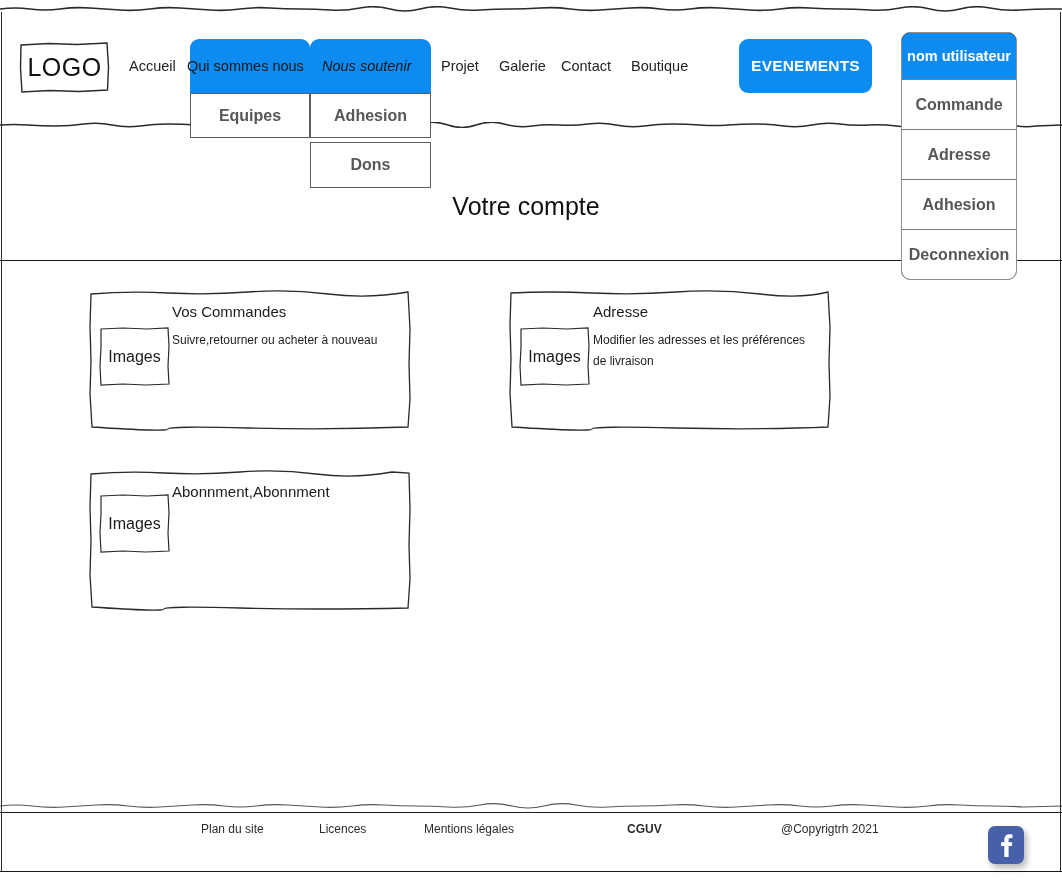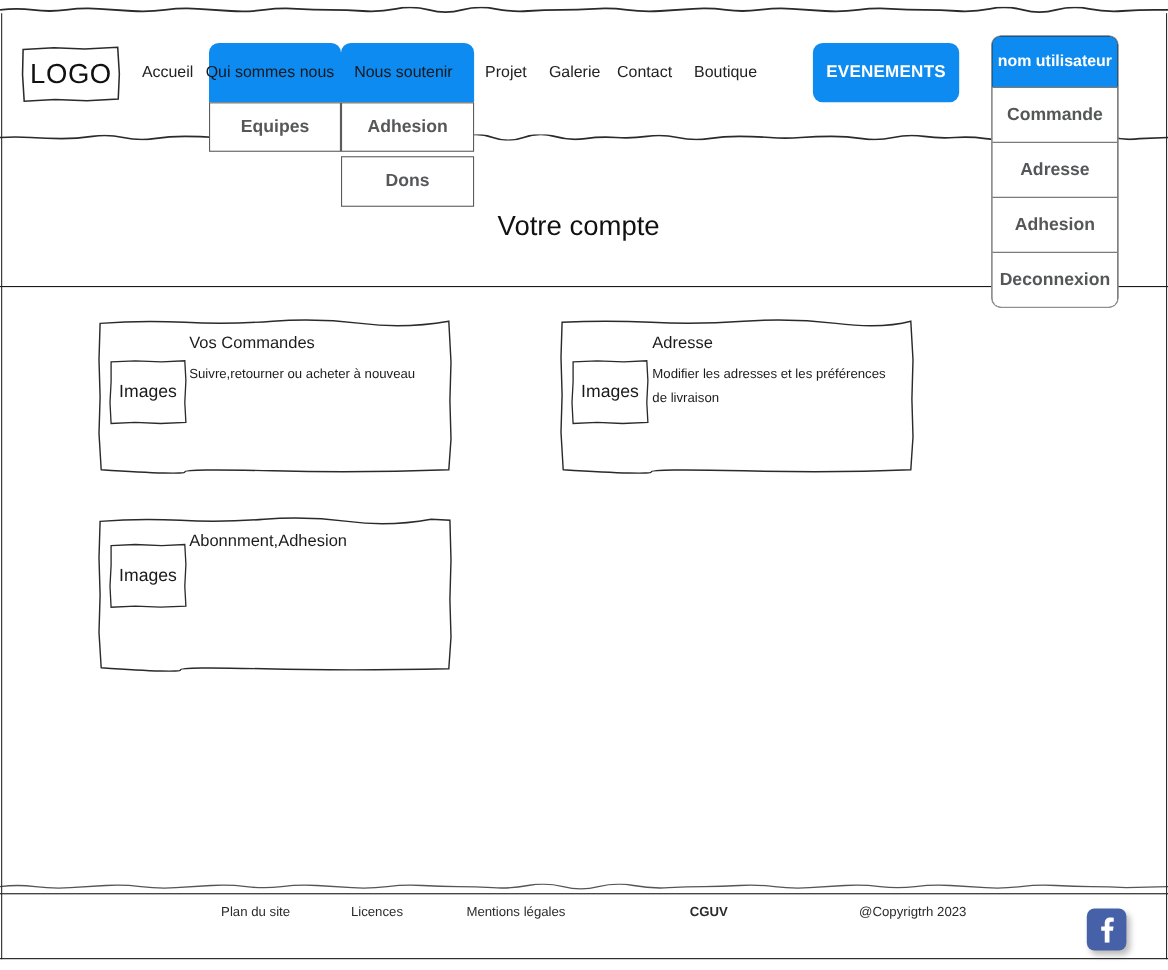--- a/index.html
+++ b/index.html
@@ -229,21 +229,21 @@
       <path d="M2 4 L30 2.5 L58 3.5 L88 2 L89.5 26 L88.5 49 L60 50.5 L31 49.5 L3 51 L1.5 27 Z" fill="#fff" stroke="#2a2a2a" stroke-width="1.4"></path>
     </svg>
     <span id="logo-text">LOGO</span>
   </div>
 
   <div class="nav-hl" style="left:190px; top:39px; width:120px; height:54px;"></div>
   <div class="nav-hl" style="left:310px; top:39px; width:121px; height:54px;"></div>
 
   <div class="nav-link" style="left:129px;">Accueil</div>
   <div class="nav-hl-label" style="left:187px;">Qui sommes nous</div>
-  <div class="nav-hl-label" style="left:322px;">Nous soutenir</div>
+  <div class="nav-hl-label" style="left:322px;font-style:italic;">Nous soutenir</div>
   <div class="nav-link" style="left:441px;">Projet</div>
   <div class="nav-link" style="left:499px;">Galerie</div>
   <div class="nav-link" style="left:561px;">Contact</div>
   <div class="nav-link" style="left:631px;">Boutique</div>
 
   <div class="flyout-cell" style="left:190px; top:93px; width:120px; height:45px;">Equipes</div>
   <div class="flyout-cell" style="left:310px; top:93px; width:121px; height:45px;">Adhesion</div>
   <div class="flyout-cell" style="left:310px; top:142px; width:121px; height:46px;">Dons</div>
 
   <div id="btn-evenements">EVENEMENTS</div>
@@ -289,28 +289,28 @@
   <div class="card" style="left:88px; top:469px; width:324px; height:142px;">
     <svg class="frame" width="324" height="142" viewBox="0 0 324 142">
       <path d="M3 5 Q38 2 76 4 T152 3 T228 5 T304 3 L321 4 L322 40 L321 76 L322 110 L320 139 Q228 141 152 139 T76 140 T4 138 L2 106 L3 72 L2 38 Z" fill="#fff" stroke="#2a2a2a" stroke-width="1.3"></path>
     </svg>
     <div class="card-img" style="top:24px;">
       <svg width="71" height="61" viewBox="0 0 71 61">
         <path d="M2 3 L24 2 L48 3 L69 2 L70 20 L69 40 L70 58 L47 59 L24 58 L2 59 L1 40 L2 21 Z" fill="#fff" stroke="#2a2a2a" stroke-width="1.2"></path>
       </svg>
       <span>Images</span>
     </div>
-    <div class="card-title" style="left:84px; top:13px;">Abonnment,Adhesion</div>
+    <div class="card-title" style="left:84px; top:13px;">Abonnment,Abonnment</div>
   </div>
 
   <div class="footer-link" style="left:201px;">Plan du site</div>
   <div class="footer-link" style="left:319px;">Licences</div>
   <div class="footer-link" style="left:424px;">Mentions légales</div>
   <div class="footer-link" style="left:627px;font-weight:bold;">CGUV</div>
-  <div class="footer-link" style="left:781px;">@Copyrigtrh 2023</div>
+  <div class="footer-link" style="left:781px;">@Copyrigtrh 2021</div>
 
   <div id="fb-icon">
     <svg width="20" height="24" viewBox="0 0 20 24" aria-hidden="true">
       <path d="M12.6 24V13.1h3.2l.5-3.9h-3.7V6.8c0-1.1.3-1.9 1.9-1.9h2V1.4C16 1.3 14.8 1.2 13.4 1.2 10.3 1.2 8.3 3 8.3 6.4v2.8H5.1v3.9h3.2V24z" fill="#ffffff"></path>
     </svg>
   </div>
 
 </div>
 
 </body></html>

